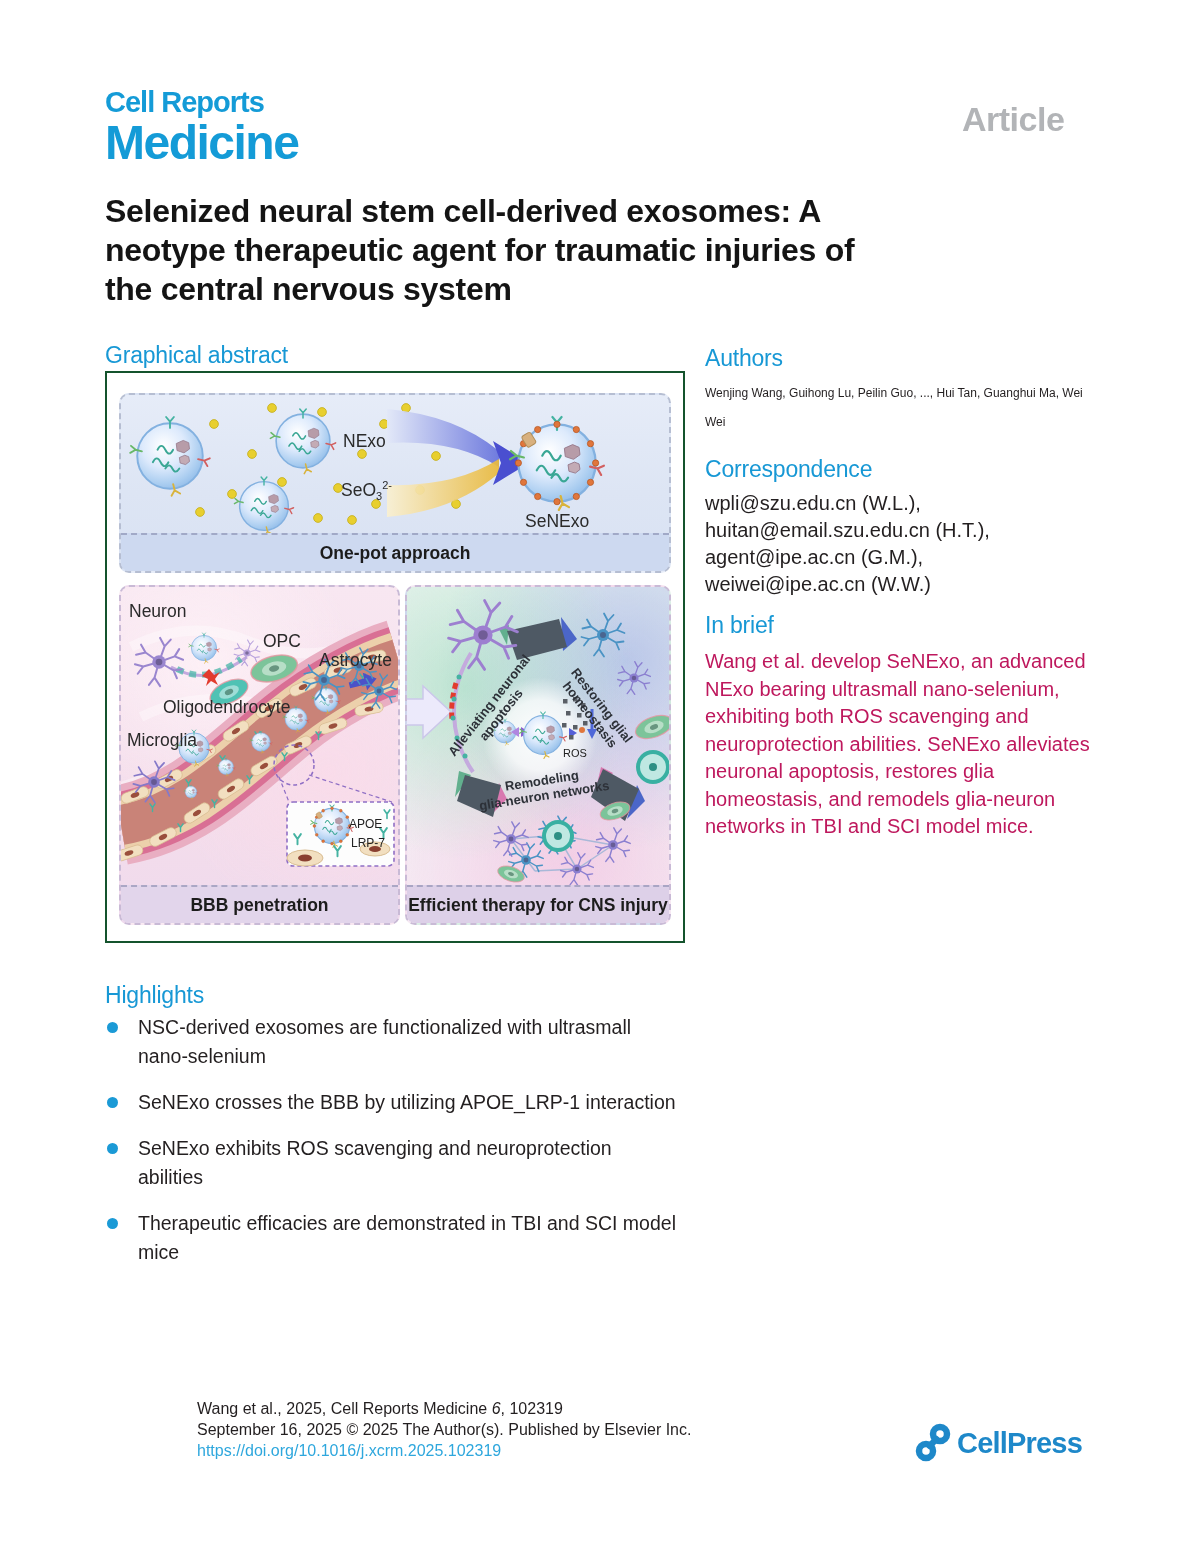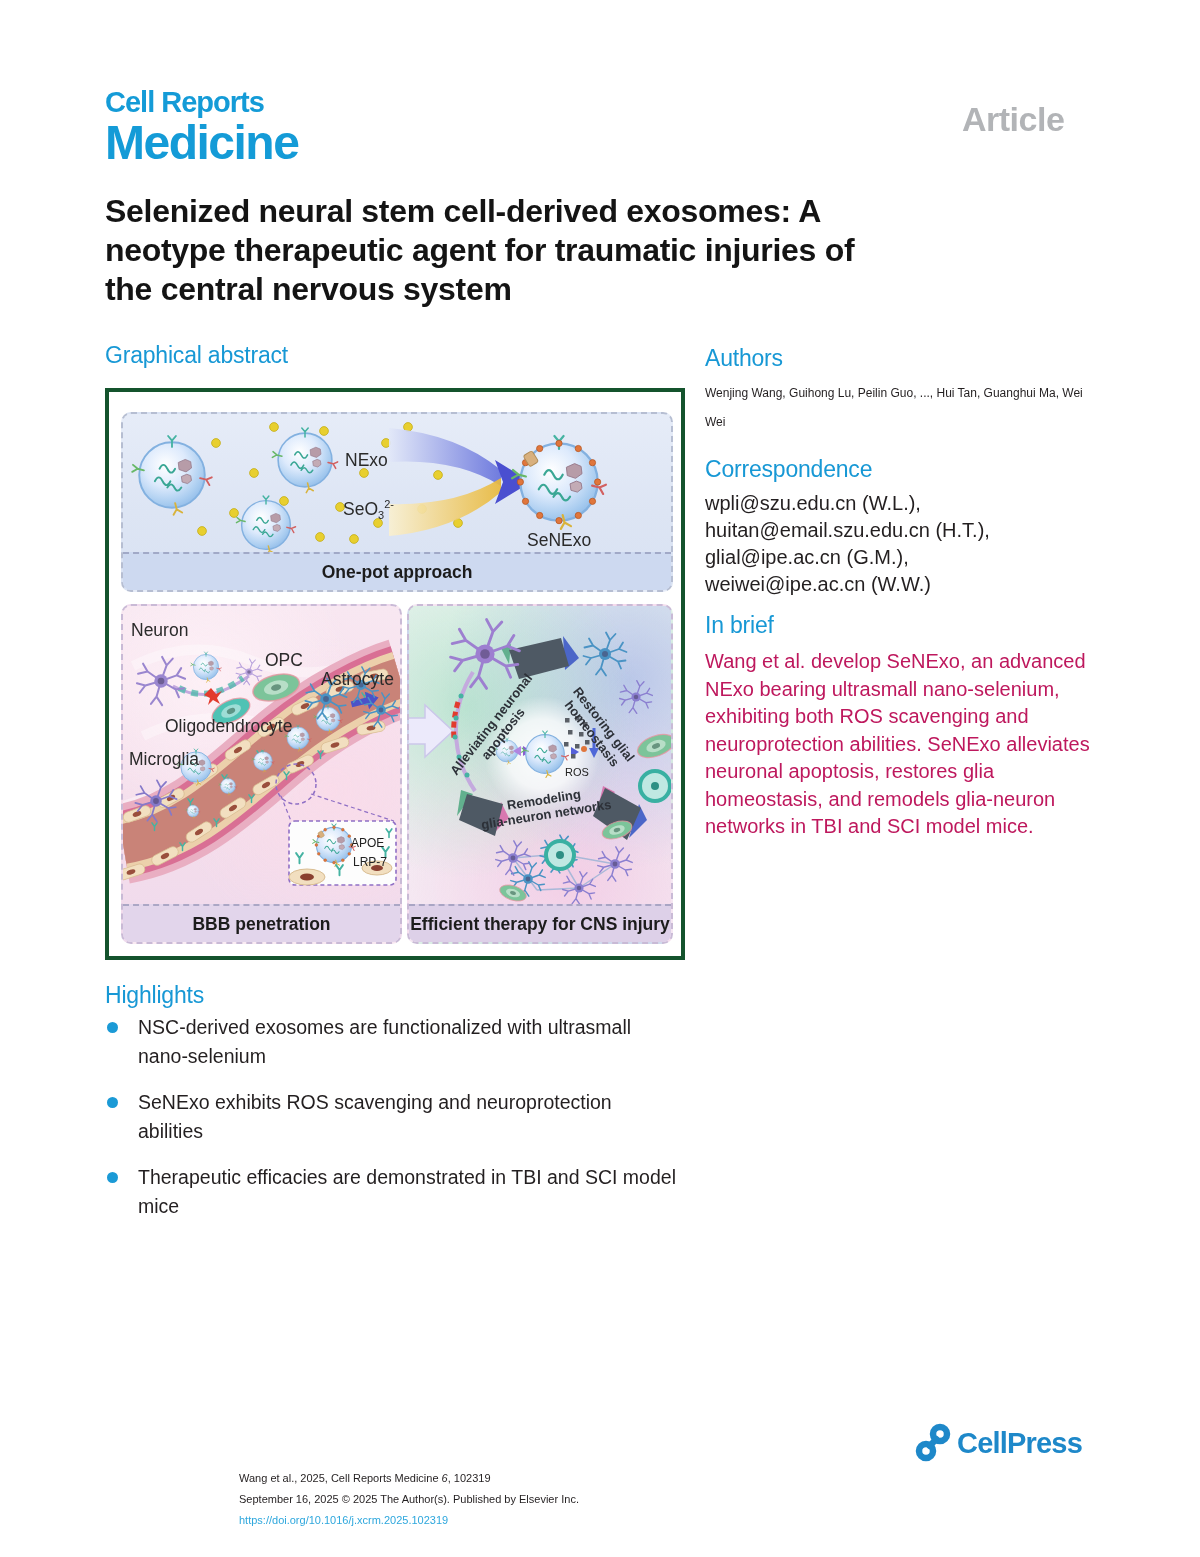--- a/index.html
+++ b/index.html
@@ -13,21 +13,21 @@
   .brand-l2 { font-size:48px; font-weight:bold; letter-spacing:-1.5px; line-height:46px; }
   .article-tag { position:absolute; left:962px; top:100px; font-size:34px; font-weight:bold; color:#b2b4b7; letter-spacing:-0.5px; }
 
   
   .title { position:absolute; left:105px; top:192px; width:1000px; font-size:32px; font-weight:bold; color:#141414; letter-spacing:-0.3px; line-height:39px; }
 
   
   .sec-head { position:absolute; font-size:23px; color:#1798d5; letter-spacing:-0.2px; }
 
   
-  .figure-box { position:absolute; left:105px; top:388px; width:580px; height:572px; border:4px solid #14532d; background:#fff; }
+  .figure-box { position:absolute; left:105px; top:371px; width:580px; height:572px; border:2px solid #14532d; background:#fff; }
   .panel { position:absolute; border-radius:10px; overflow:hidden; }
   .panel-onepot { left:12px; top:20px; width:552px; height:180px; border:2px dashed #b6bed2;
     background:linear-gradient(180deg,#e6ecf8 0%,#dde5f4 55%,#d9e2f3 100%); }
   .panel-bbb { left:12px; top:212px; width:281px; height:340px; border:2px dashed #c9bad6;
     background:radial-gradient(circle at 30% 22%, #fdf0f6 0%, rgba(253,240,246,0) 45%),
                radial-gradient(circle at 75% 55%, #f9dcea 0%, rgba(249,220,234,0) 55%),
                linear-gradient(180deg,#f8e7f1 0%,#f4ddeb 70%,#efdaed 100%); }
   .panel-therapy { left:298px; top:212px; width:266px; height:340px; border:2px dashed #c9bad6;
     background:radial-gradient(circle at 22% 30%, rgba(146,217,182,0.55) 0%, rgba(146,217,182,0) 55%),
                radial-gradient(circle at 84% 22%, rgba(150,170,226,0.60) 0%, rgba(150,170,226,0) 55%),
@@ -50,21 +50,21 @@
   .authors-text { position:absolute; left:705px; top:379px; width:398px; font-size:12px; line-height:29px; color:#231f20; }
   .corr-emails { position:absolute; left:705px; top:490px; font-size:20px; line-height:27px; color:#231f20; }
   .inbrief-text { position:absolute; left:705px; top:648px; width:402px; font-size:20px; line-height:27.5px; color:#be185d; }
 
   
   .highlights-list { position:absolute; left:105px; top:1013px; width:575px; }
   .hl-item { position:relative; padding-left:33px; margin-bottom:17px; font-size:19.5px; line-height:29px; color:#231f20; width:575px; }
   .hl-bullet { position:absolute; left:2px; top:9px; width:11px; height:11px; border-radius:50%; background:#1b9ad6; }
 
   
-  .footer-cite { position:absolute; left:197px; top:1468px; font-size:11px; line-height:21px; color:#231f20;margin-left:42px; }
+  .footer-cite { position:absolute; left:197px; top:1398px; font-size:16px; line-height:21px; color:#231f20; }
   .footer-cite .vol { font-style:italic; }
   .doi-link { color:#2ea7dd; text-decoration:none; }
   .cellpress { position:absolute; left:914px; top:1422px; display:flex; align-items:center; }
   .cellpress-text { font-size:29px; font-weight:bold; color:#1e88c9; letter-spacing:-0.8px; margin-left:5px; }
 </style>
 </head>
 <body>
 
 <svg width="0" height="0" style="position:absolute" aria-hidden="true">
   <defs>
@@ -470,32 +470,36 @@
     </div>
   </div>
 
   <div class="sec-head" style="left:705px; top:345px;">Authors</div>
   <div class="authors-text">Wenjing Wang, Guihong Lu, Peilin Guo, ..., Hui Tan, Guanghui Ma, Wei Wei</div>
 
   <div class="sec-head" style="left:705px; top:456px;">Correspondence</div>
   <div class="corr-emails">
     <div>wpli@szu.edu.cn (W.L.),</div>
     <div>huitan@email.szu.edu.cn (H.T.),</div>
-    <div>glial@ipe.ac.cn (G.M.),</div>
+    <div>agent@ipe.ac.cn (G.M.),</div>
     <div>weiwei@ipe.ac.cn (W.W.)</div>
   </div>
 
   <div class="sec-head" style="left:705px; top:612px;">In brief</div>
   <div class="inbrief-text">Wang et al. develop SeNExo, an advanced NExo bearing ultrasmall nano-selenium, exhibiting both ROS scavenging and neuroprotection abilities. SeNExo alleviates neuronal apoptosis, restores glia homeostasis, and remodels glia-neuron networks in TBI and SCI model mice.</div>
 
   <div class="sec-head" style="left:105px; top:982px;">Highlights</div>
   <div class="highlights-list">
     <div class="hl-item">
       <span class="hl-bullet"></span>
       <span>NSC-derived exosomes are functionalized with ultrasmall nano-selenium</span>
+    </div>
+    <div class="hl-item">
+      <span class="hl-bullet"></span>
+      <span>SeNExo crosses the BBB by utilizing APOE_LRP-1 interaction</span>
     </div>
     <div class="hl-item">
       <span class="hl-bullet"></span>
       <span>SeNExo exhibits ROS scavenging and neuroprotection abilities</span>
     </div>
     <div class="hl-item">
       <span class="hl-bullet"></span>
       <span>Therapeutic efficacies are demonstrated in TBI and SCI model mice</span>
     </div>
   </div>

